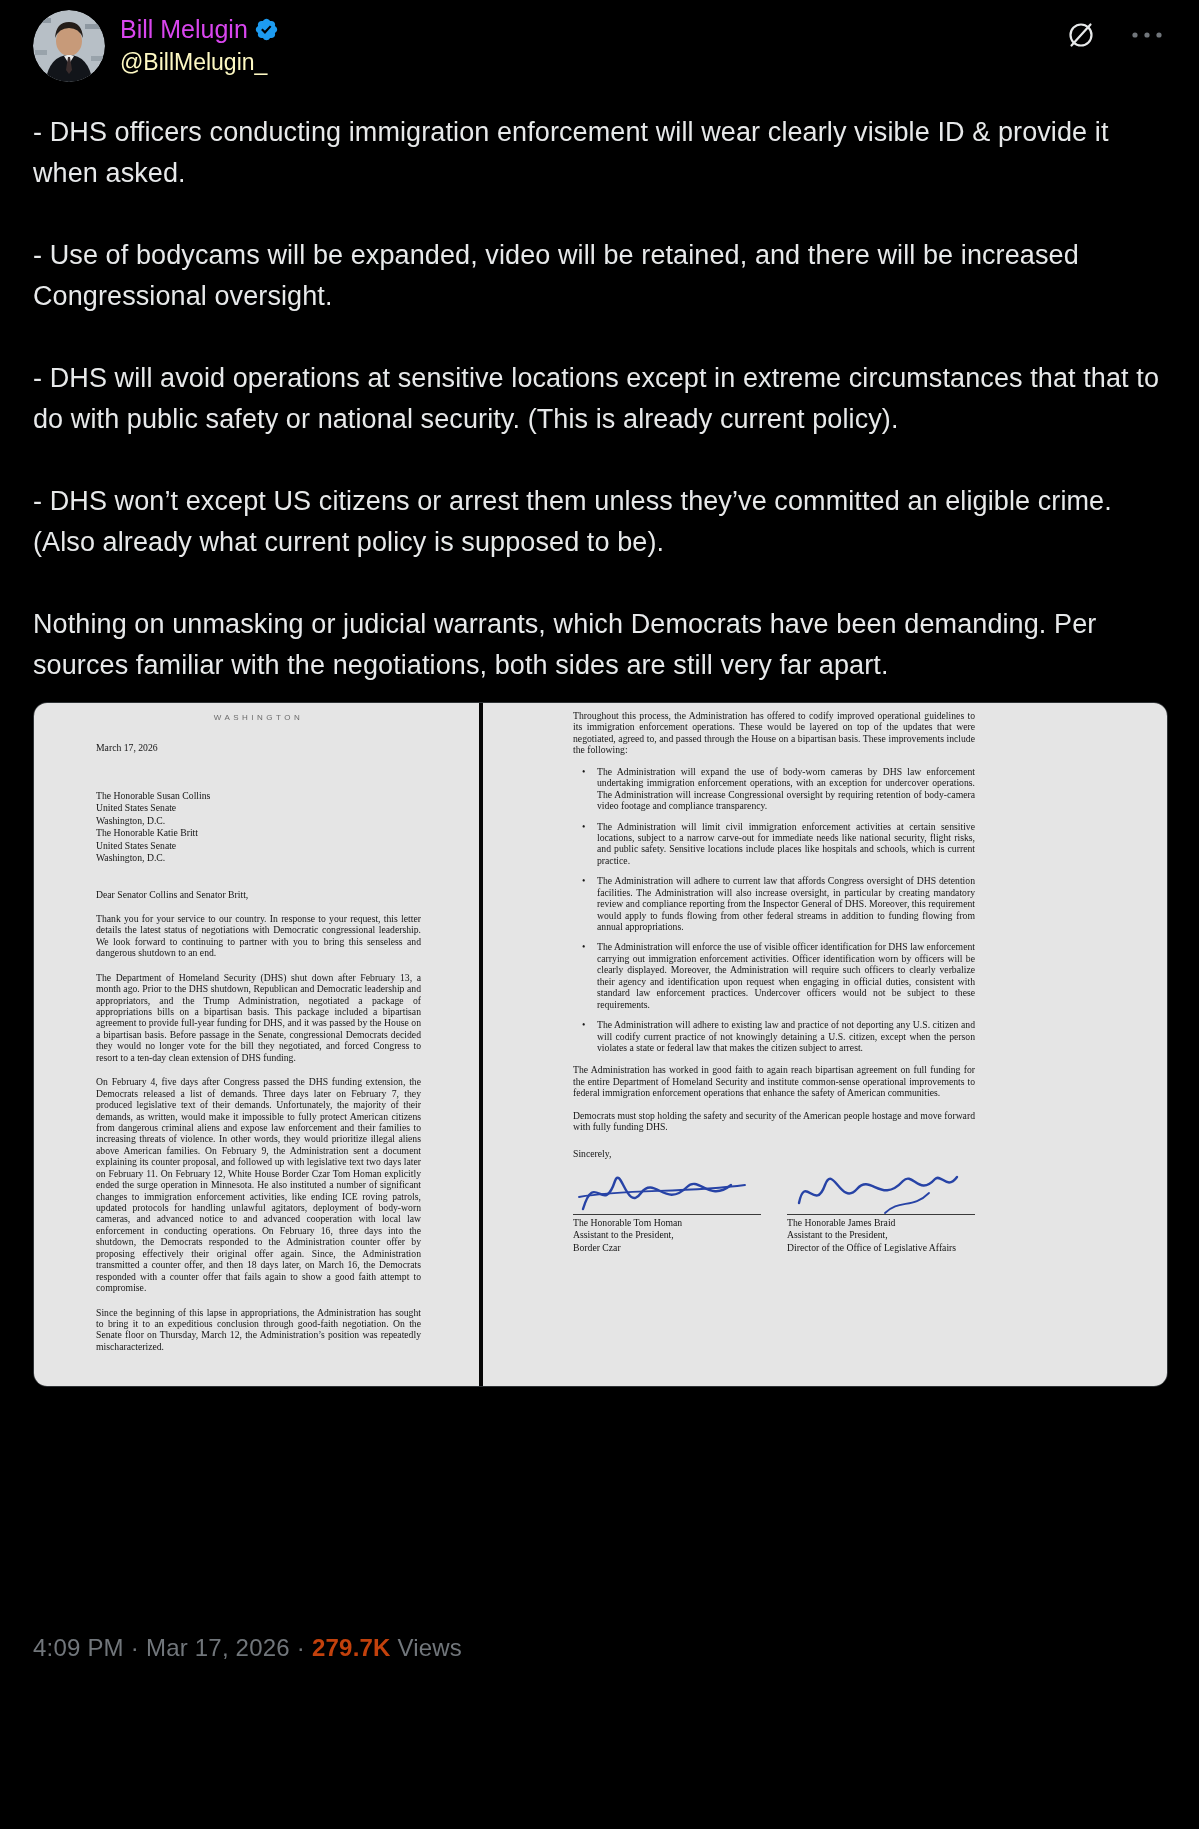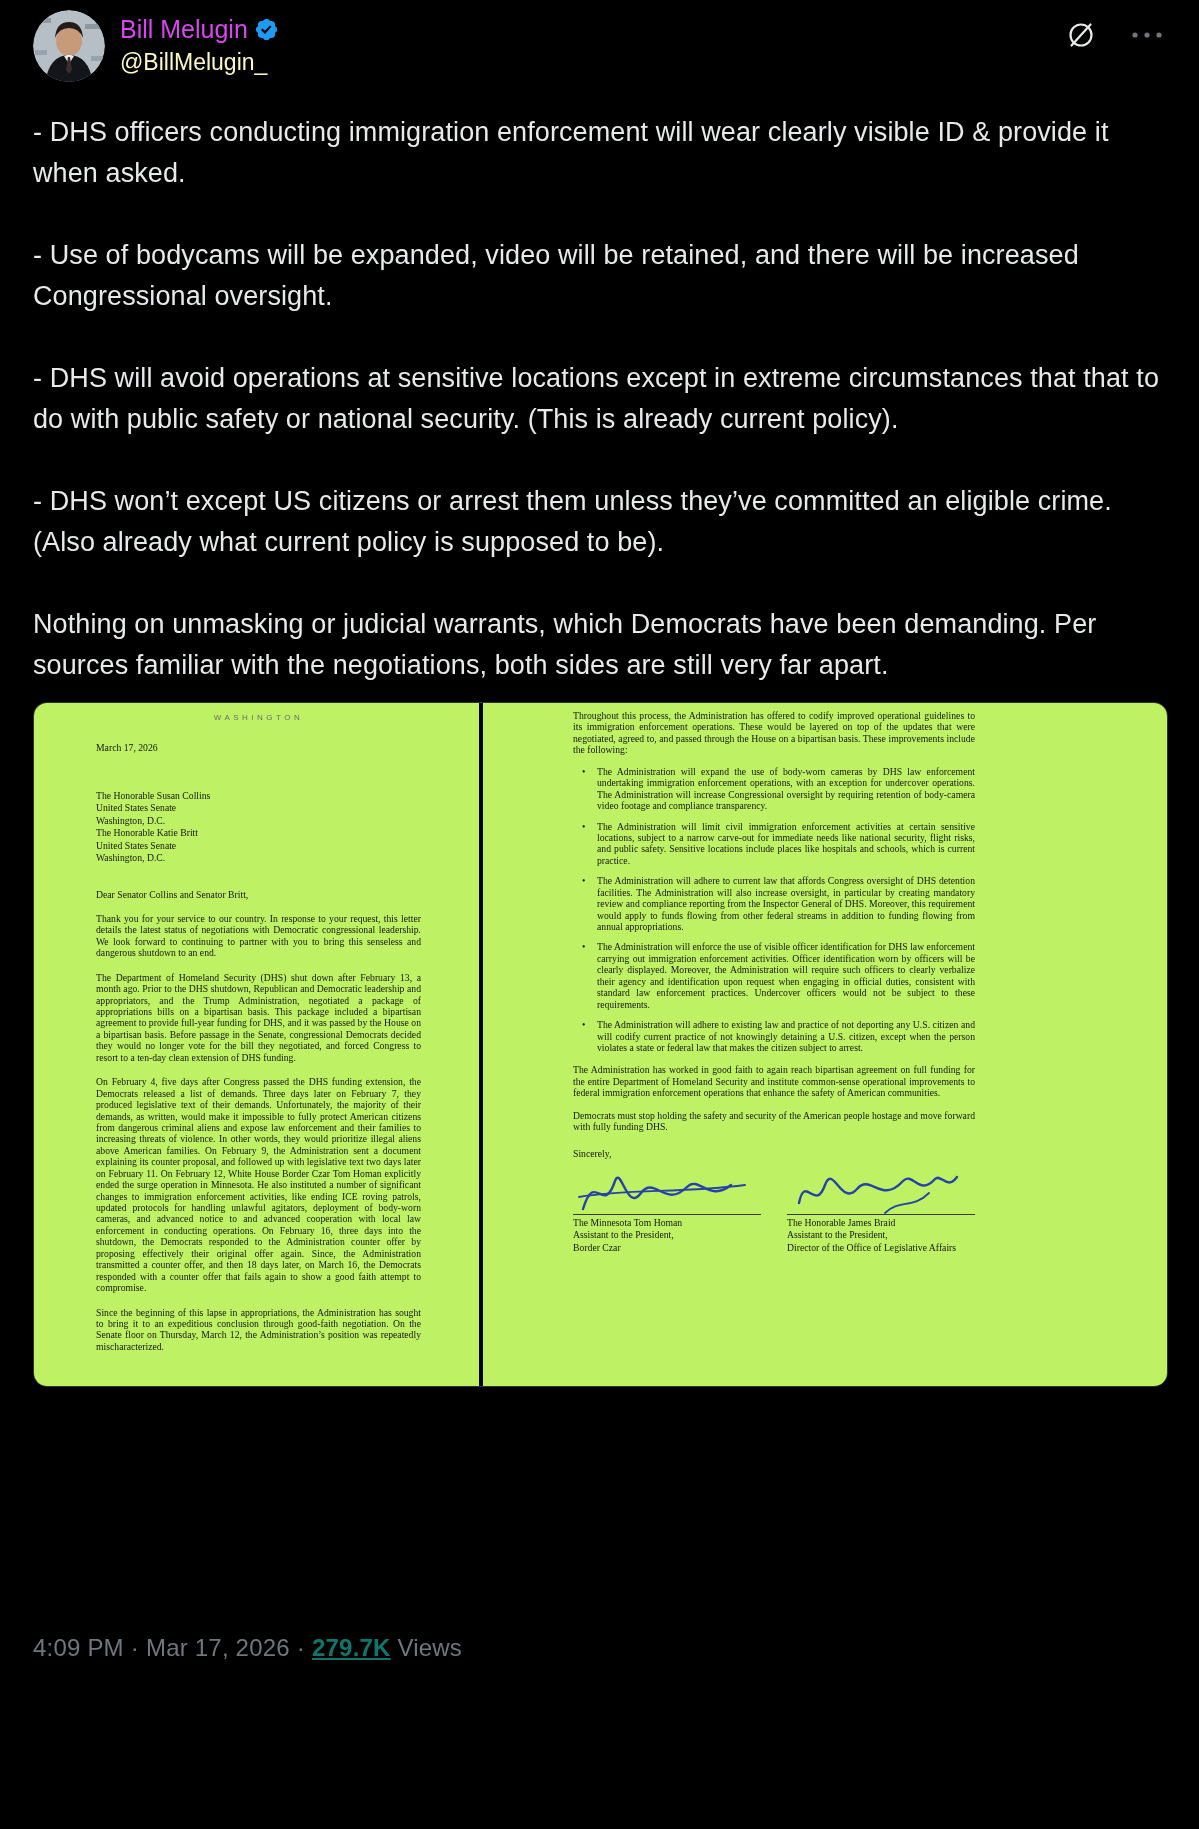--- a/index.html
+++ b/index.html
@@ -20,21 +20,21 @@
   .icon-btn{cursor:pointer;display:inline-flex;}
 
   
   .tweet-text{margin-top:30px;margin-bottom:16px;color:#e7e9ea;font-size:27px;line-height:41px;letter-spacing:.1px;}
   .tweet-text p{margin:0 0 41px 0;}
   .tweet-text p:last-child{margin-bottom:0;}
   .mention{color:#1d9bf0;text-decoration:none;cursor:pointer;}
 
   
   .media-card{margin:0;width:1133px;border:1px solid #2f3336;border-radius:14px;overflow:hidden;display:flex;background:#0a0a0a;cursor:pointer;}
-  .lpage,.rpage{background:#bef264;color:#151515;font-family:"Liberation Serif",serif;font-size:9.7px;line-height:1.18;box-sizing:border-box;}
+  .lpage,.rpage{background:#e5e5e5;color:#151515;font-family:"Liberation Serif",serif;font-size:9.7px;line-height:1.18;box-sizing:border-box;}
   .lpage{width:484px;padding:8px 58px 34px 62px;}
   .page-divider{width:4px;background:#060606;flex:0 0 auto;}
   .rpage{flex:1;padding:7px 192px 26px 90px;}
 
   .letterhead{text-align:center;font-family:"Liberation Sans",sans-serif;font-size:8px;letter-spacing:3.5px;color:#6b6b6b;margin-top:2px;}
   .lt-date{margin-top:20px;}
   .addr-row{display:flex;margin-top:36px;flex-direction:column;}
   .addr{width:50%;}
   .addr div{margin-bottom:1px;}
   .salutation{margin-top:24px;}
@@ -48,21 +48,21 @@
   .signoff{margin-top:15px;}
   .sig-row{display:flex;margin-top:4px;gap:26px;}
   .sig{width:188px;}
   .sig svg{display:block;width:176px;height:58px;margin:0 0 -7px 2px;}
   .sig-line{border-top:1px solid #3a3a3a;padding-top:2px;}
   .sig-line div{margin-bottom:1px;}
 
   
   .meta{margin-top:247px;color:#71767b;font-size:24px;letter-spacing:.2px;}
   .meta .sep{margin:0 7px;}
-  .views-count{color:#0f766e;font-weight:700;text-decoration:underline;}
+  .views-count{color:#c2410c;font-weight:700;}
 </style>
 </head>
 <body>
 
 <div class="container">
 
   <header class="tweet-header">
     <div class="avatar">
       <svg viewBox="0 0 72 72">
         <defs>
@@ -159,21 +159,21 @@
       <div class="r-close">Democrats must stop holding the safety and security of the American people hostage and move forward with fully funding DHS.</div>
       <div class="signoff">Sincerely,</div>
 
       <div class="sig-row">
         <div class="sig">
           <svg viewBox="0 0 176 58">
             <path d="M8 46 C 20 6, 28 54, 40 18 C 46 2, 52 50, 66 30 C 80 12, 90 46, 112 24 C 124 12, 134 40, 156 22" fill="none" stroke="#2743a6" stroke-width="2.4" stroke-linecap="round"></path>
             <path d="M4 34 C 50 26, 110 30, 170 22" fill="none" stroke="#2743a6" stroke-width="1.8" stroke-linecap="round"></path>
           </svg>
           <div class="sig-line">
-            <div>The Minnesota Tom Homan</div>
+            <div>The Honorable Tom Homan</div>
             <div>Assistant to the President,</div>
             <div>Border Czar</div>
           </div>
         </div>
         <div class="sig">
           <svg viewBox="0 0 176 58">
             <path d="M10 40 C 16 10, 26 50, 36 22 C 44 0, 52 44, 68 26 C 82 10, 92 42, 114 18 C 124 8, 130 34, 146 16 C 152 10, 158 28, 168 14" fill="none" stroke="#2743a6" stroke-width="2.4" stroke-linecap="round"></path>
             <path d="M96 50 C 110 36, 124 46, 140 30" fill="none" stroke="#2743a6" stroke-width="1.8" stroke-linecap="round"></path>
           </svg>
           <div class="sig-line">

